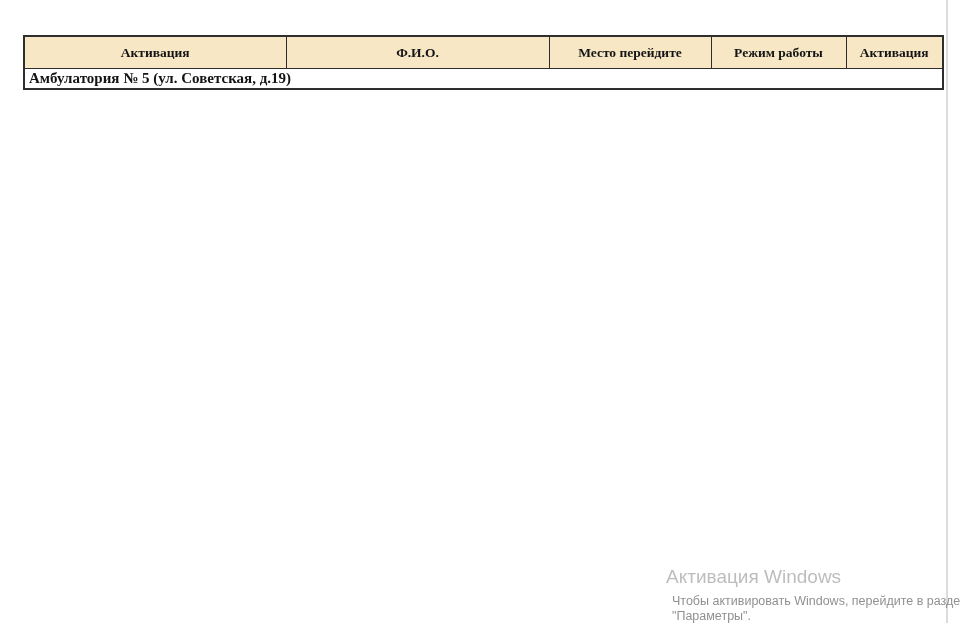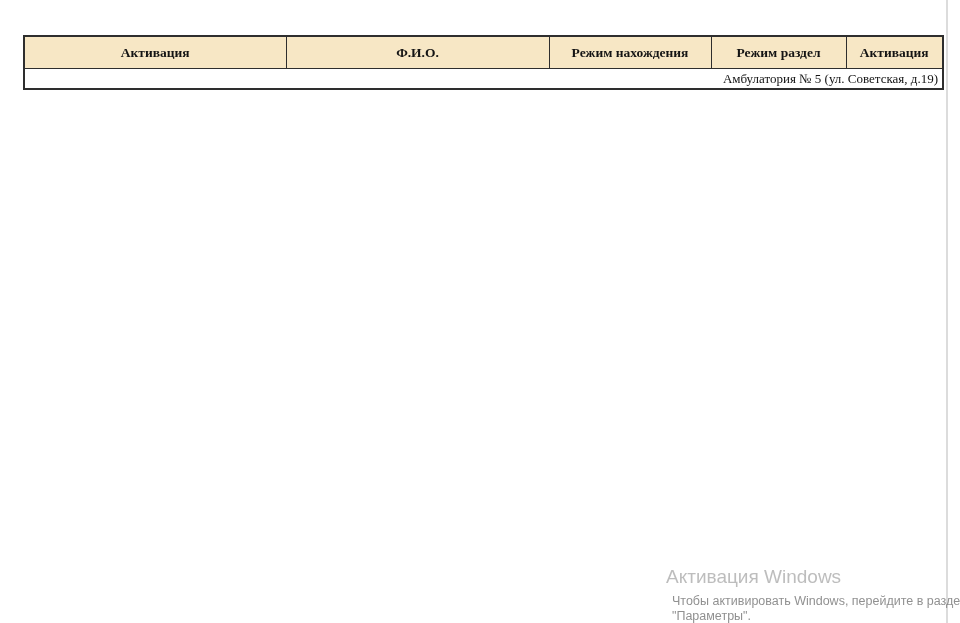--- a/index.html
+++ b/index.html
@@ -29,24 +29,24 @@
     background:#f7e7c5;
     font-weight:bold;
     font-size:13.5px;
     text-align:center;
     vertical-align:middle;
     padding:2px 4px;
   }
   .section-row td{
     background:#ffffff;
     height:19px;
-    text-align:right;
+    text-align:left;
     vertical-align:middle;
-    font-weight:normal;
-    font-size:13px;
+    font-weight:bold;
+    font-size:15px;
     padding:0 4px;
   }
   .edge-line{
     position:absolute;
     left:946px;top:0;width:2px;height:623px;
     background:#dcdcdc;
   }
   .watermark{
     position:absolute;
     left:666px;top:566px;
@@ -84,22 +84,22 @@
       <col style="width:262px">
       <col style="width:263px">
       <col style="width:162px">
       <col style="width:135px">
       <col style="width:97px">
     </colgroup>
     <thead>
       <tr class="header-row">
         <th>Активация</th>
         <th>Ф.И.О.</th>
-        <th>Режим нахождения</th>
-        <th>Режим раздел</th>
+        <th>Место перейдите</th>
+        <th>Режим работы</th>
         <th>Активация</th>
       </tr>
     </thead>
     <tbody>
         <tr class="section-row">
           <td colspan="5">Амбулатория № 5 (ул. Советская, д.19)</td>
         </tr>
       </tbody>
   </table>
 

